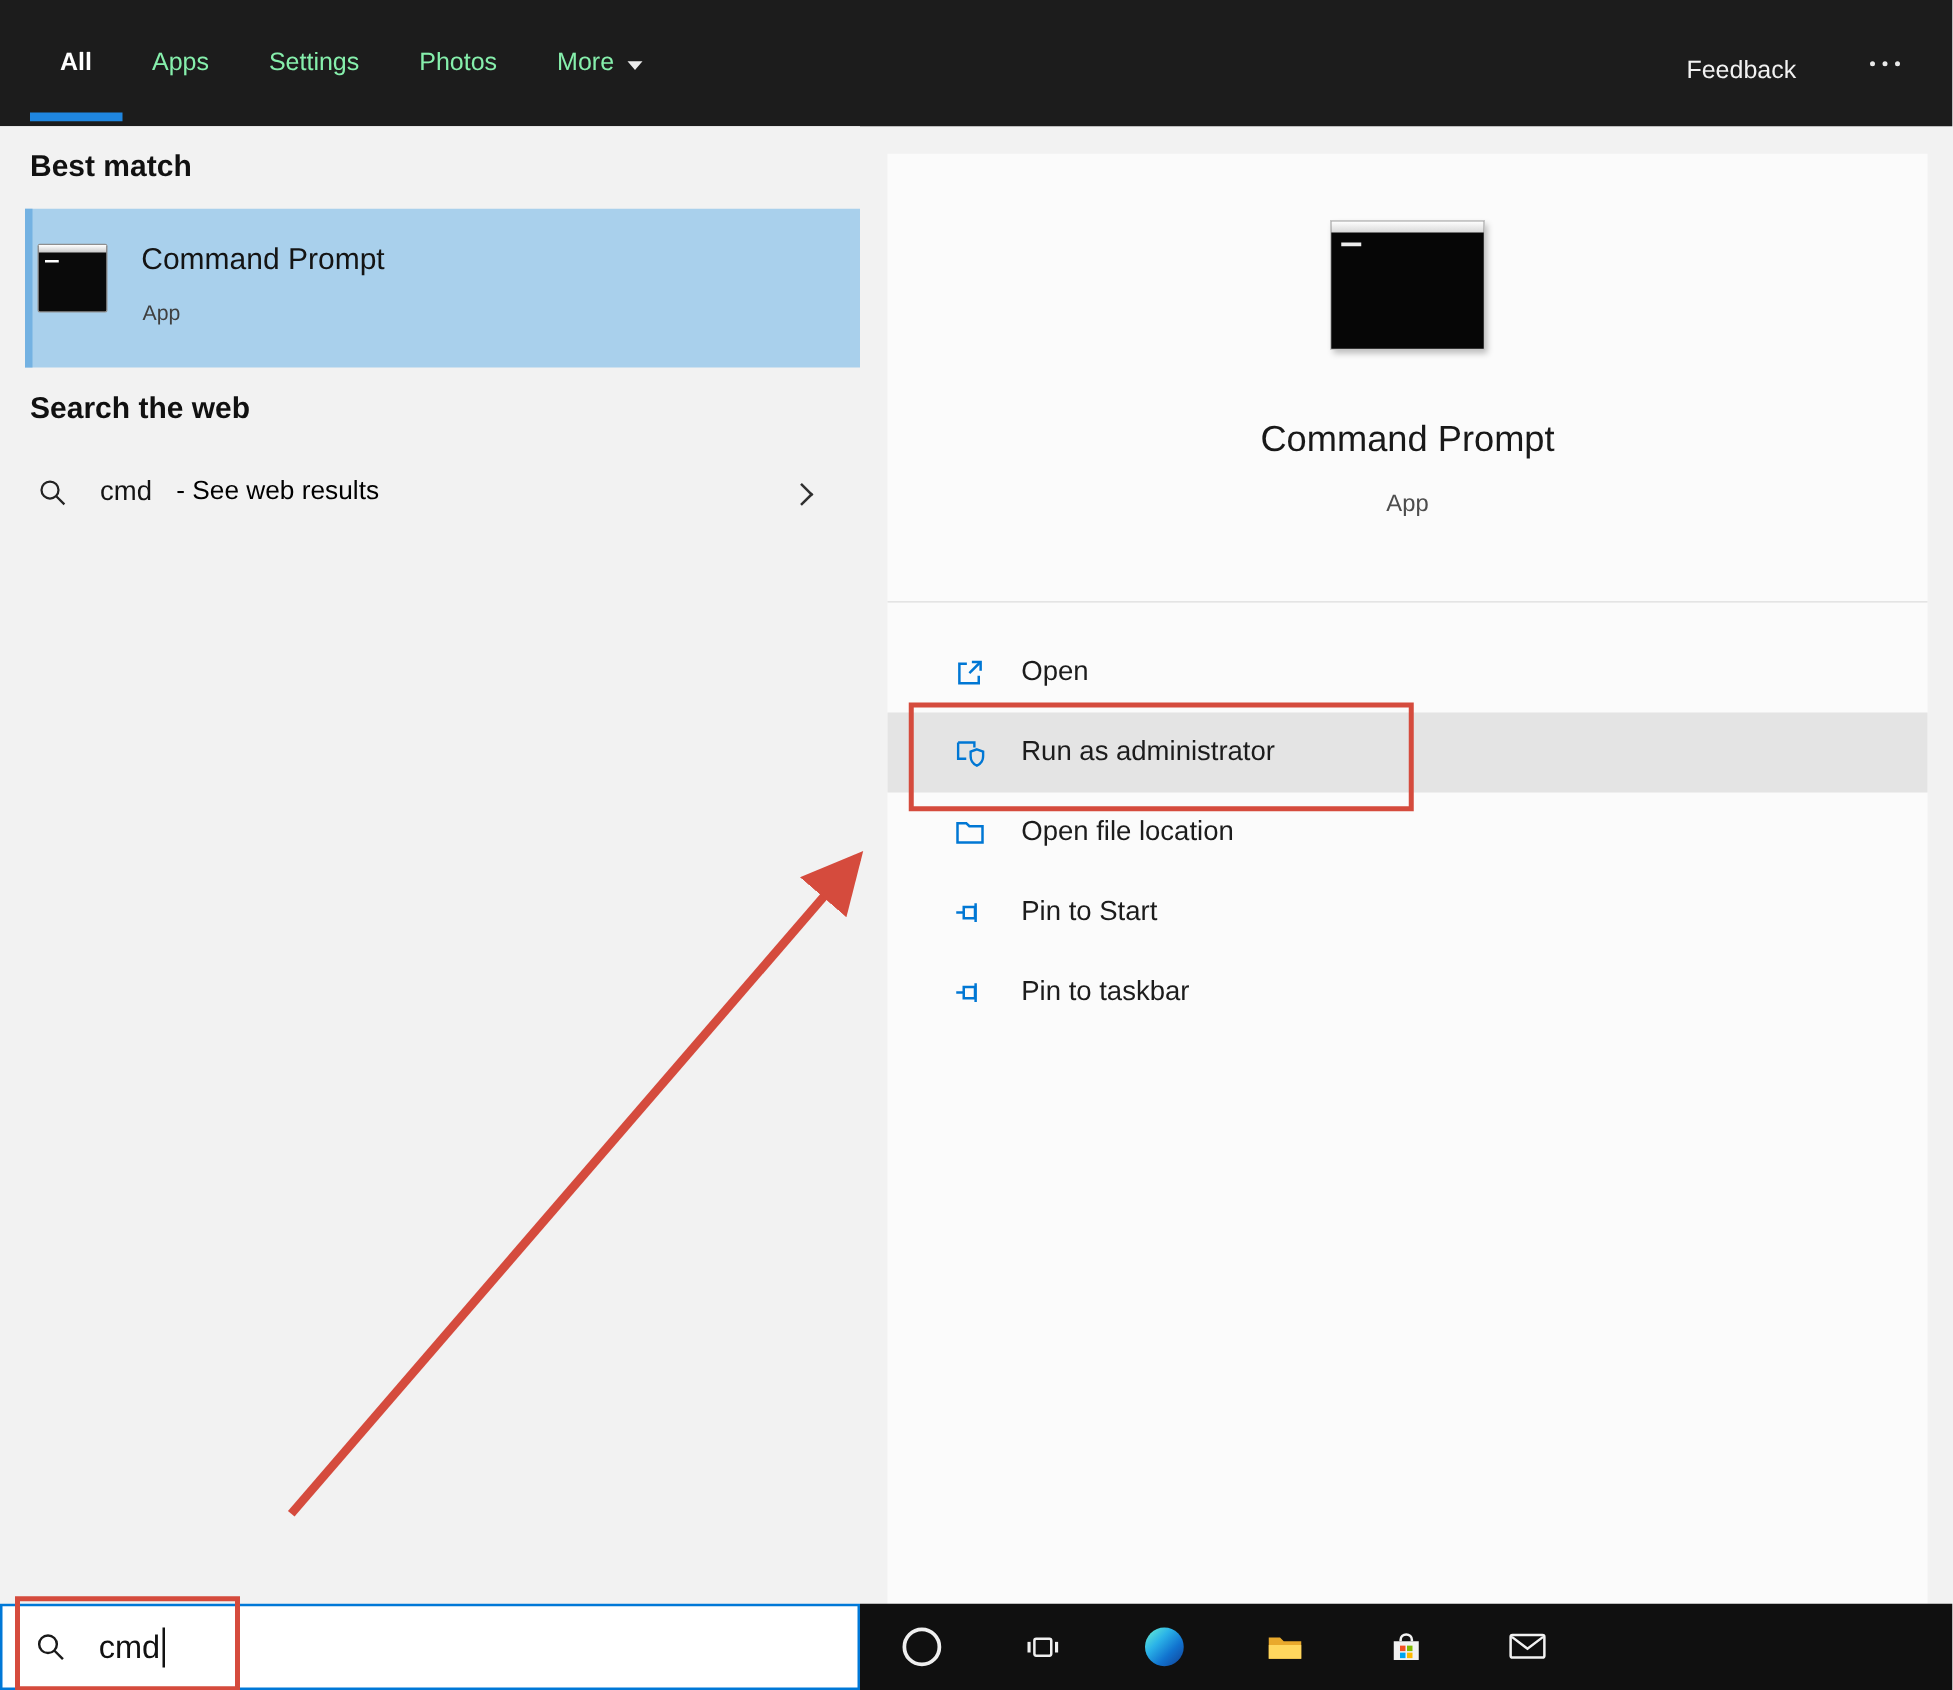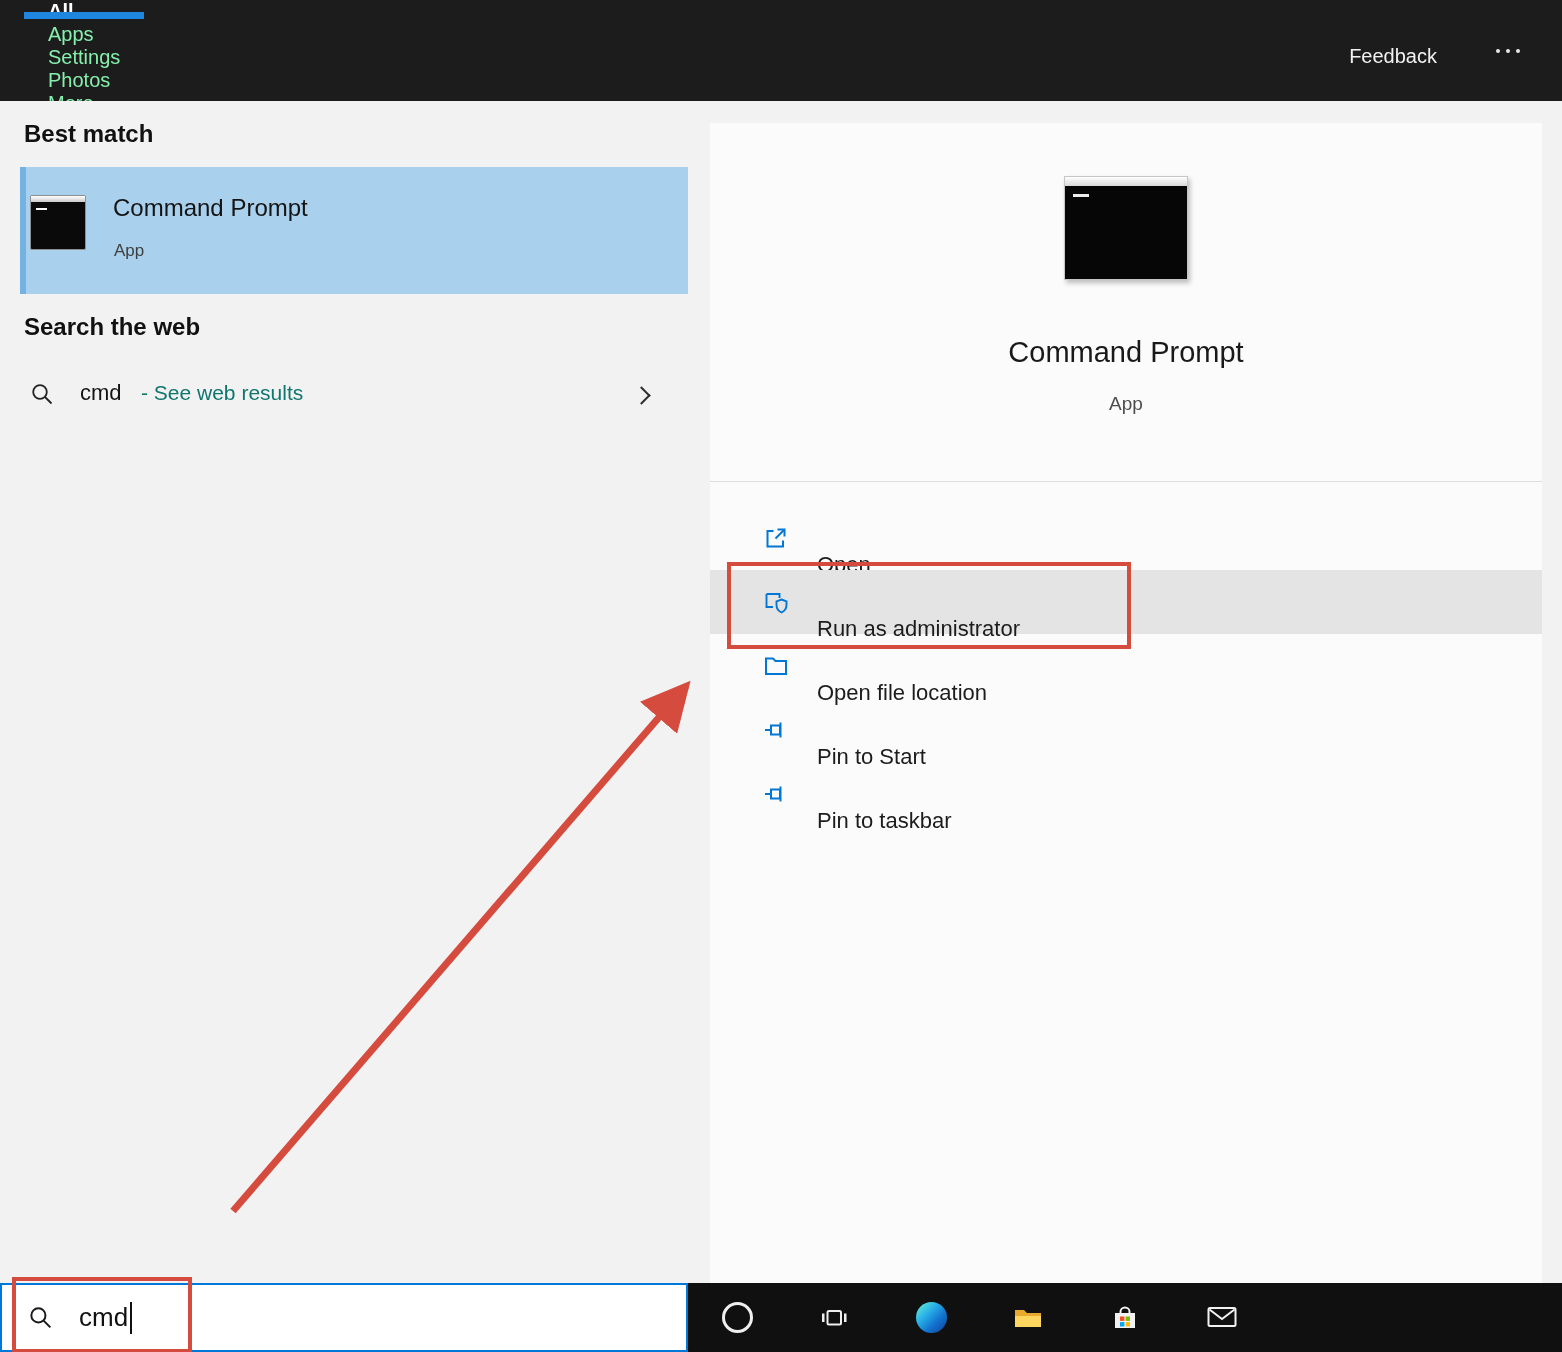--- a/index.html
+++ b/index.html
@@ -5,21 +5,21 @@
   html,body{margin:0;padding:0;}
   body{
     width:1562px;height:1352px;
     font-family:"Liberation Sans", sans-serif;
     background:#f2f2f2;overflow:hidden;
   }
   #screen{position:relative;width:1562px;height:1352px;background:#f2f2f2;}
 
   
   #topbar{position:absolute;left:0;top:0;width:1562px;height:101px;background:#1c1c1c;}
-  .tabs{position:absolute;left:24px;top:0;height:101px;display:flex;flex-direction:column;}
+  .tabs{position:absolute;left:24px;top:0;height:101px;display:flex;}
   .tab{position:relative;display:flex;align-items:center;padding:0 24px;color:#86efac;
        font-size:20px;cursor:pointer;}
   .tab.active{color:#ffffff;font-weight:700;}
   .tab.active::after{content:"";position:absolute;left:0;right:0;bottom:4px;height:7px;background:#1f86e0;}
   .tab .caret{width:0;height:0;border-left:6px solid transparent;border-right:6px solid transparent;
        border-top:7px solid #ececec;margin-left:11px;margin-top:3px;}
   .feedback{position:absolute;right:125px;top:0;height:113px;display:flex;align-items:center;
        color:#f1f1f1;font-size:20px;cursor:pointer;}
   .dots{position:absolute;right:42px;top:0;height:101px;display:flex;align-items:center;gap:6px;cursor:pointer;}
   .dots i{width:4px;height:4px;border-radius:50%;background:#e8e8e8;}
@@ -37,41 +37,41 @@
   .cmd-icon-small::before{content:"";position:absolute;left:0;right:0;top:0;height:6px;
       background:linear-gradient(#ffffff,#c9c9c9);}
   .cmd-icon-small::after{content:"";position:absolute;left:5px;top:12px;width:11px;height:2px;background:#fff;}
   #best-match-title{position:absolute;left:93px;top:27px;font-size:24px;color:#141414;}
   #best-match-sub{position:absolute;left:94px;top:74px;font-size:17px;color:#3f3f3f;}
 
   #web-row{position:absolute;left:0;top:258px;width:688px;height:72px;cursor:pointer;}
   .mag-icon{display:inline-block;color:#222;}
   #web-row .mag-icon{position:absolute;left:30px;top:23px;width:25px;height:25px;}
   #web-row .query{position:absolute;left:80px;top:21px;font-size:22px;color:#141414;}
-  #web-row .suffix{position:absolute;left:141px;top:22px;font-size:21px;color:#0f766e;}
+  #web-row .suffix{position:absolute;left:141px;top:22px;font-size:21px;color:#000000;}
   #web-row .chev{position:absolute;right:40px;top:30px;width:11px;height:11px;
       border-top:2px solid #2f2f2f;border-right:2px solid #2f2f2f;transform:rotate(45deg);}
 
   
   #preview-panel{position:absolute;left:710px;top:123px;width:832px;height:1160px;background:#fbfbfb;}
   .hero-icon{position:absolute;left:50%;top:53px;transform:translateX(-50%);width:122px;height:102px;
       background:#060606;border:1px solid #c6c6c6;box-shadow:2px 3px 5px rgba(0,0,0,.25);}
   .hero-icon::before{content:"";position:absolute;left:0;right:0;top:0;height:9px;
       background:linear-gradient(#ffffff,#d8d8d8);}
   .hero-icon::after{content:"";position:absolute;left:8px;top:17px;width:16px;height:3px;background:#ececec;}
   #preview-title{position:absolute;left:0;width:100%;top:213px;text-align:center;font-size:29px;color:#191919;}
   #preview-sub{position:absolute;left:0;width:100%;top:270px;text-align:center;font-size:19px;color:#4d4d4d;}
   .divider{position:absolute;left:0;top:358px;width:100%;height:1px;background:#dddddd;}
 
   .actions{position:absolute;left:0;top:383px;width:100%;}
   .action{position:relative;height:64px;cursor:pointer;}
   .action.highlight{background:#e4e4e4;}
   .action .aicon{position:absolute;left:53px;top:19px;width:26px;height:26px;}
   .action .aicon svg{width:26px;height:26px;display:block;}
-  .action .alabel{position:absolute;left:107px;top:18px;font-size:22px;color:#1c1c1c;margin-top:28px;}
+  .action .alabel{position:absolute;left:107px;top:18px;font-size:22px;color:#1c1c1c;}
 
   
   #search-box{position:absolute;left:0;top:1283px;width:688px;height:69px;background:#ffffff;
       border:2px solid #0078d7;box-sizing:border-box;display:flex;align-items:center;cursor:text;}
   #search-box .mag-icon{width:26px;height:26px;margin-left:26px;color:#1a1a1a;}
   #search-box .value{margin-left:25px;font-size:26px;color:#111;}
   #search-box .caret-bar{width:2px;height:32px;background:#111;margin-left:2px;}
 
   
   #taskbar{position:absolute;left:688px;top:1283px;width:874px;height:69px;background:#101010;

